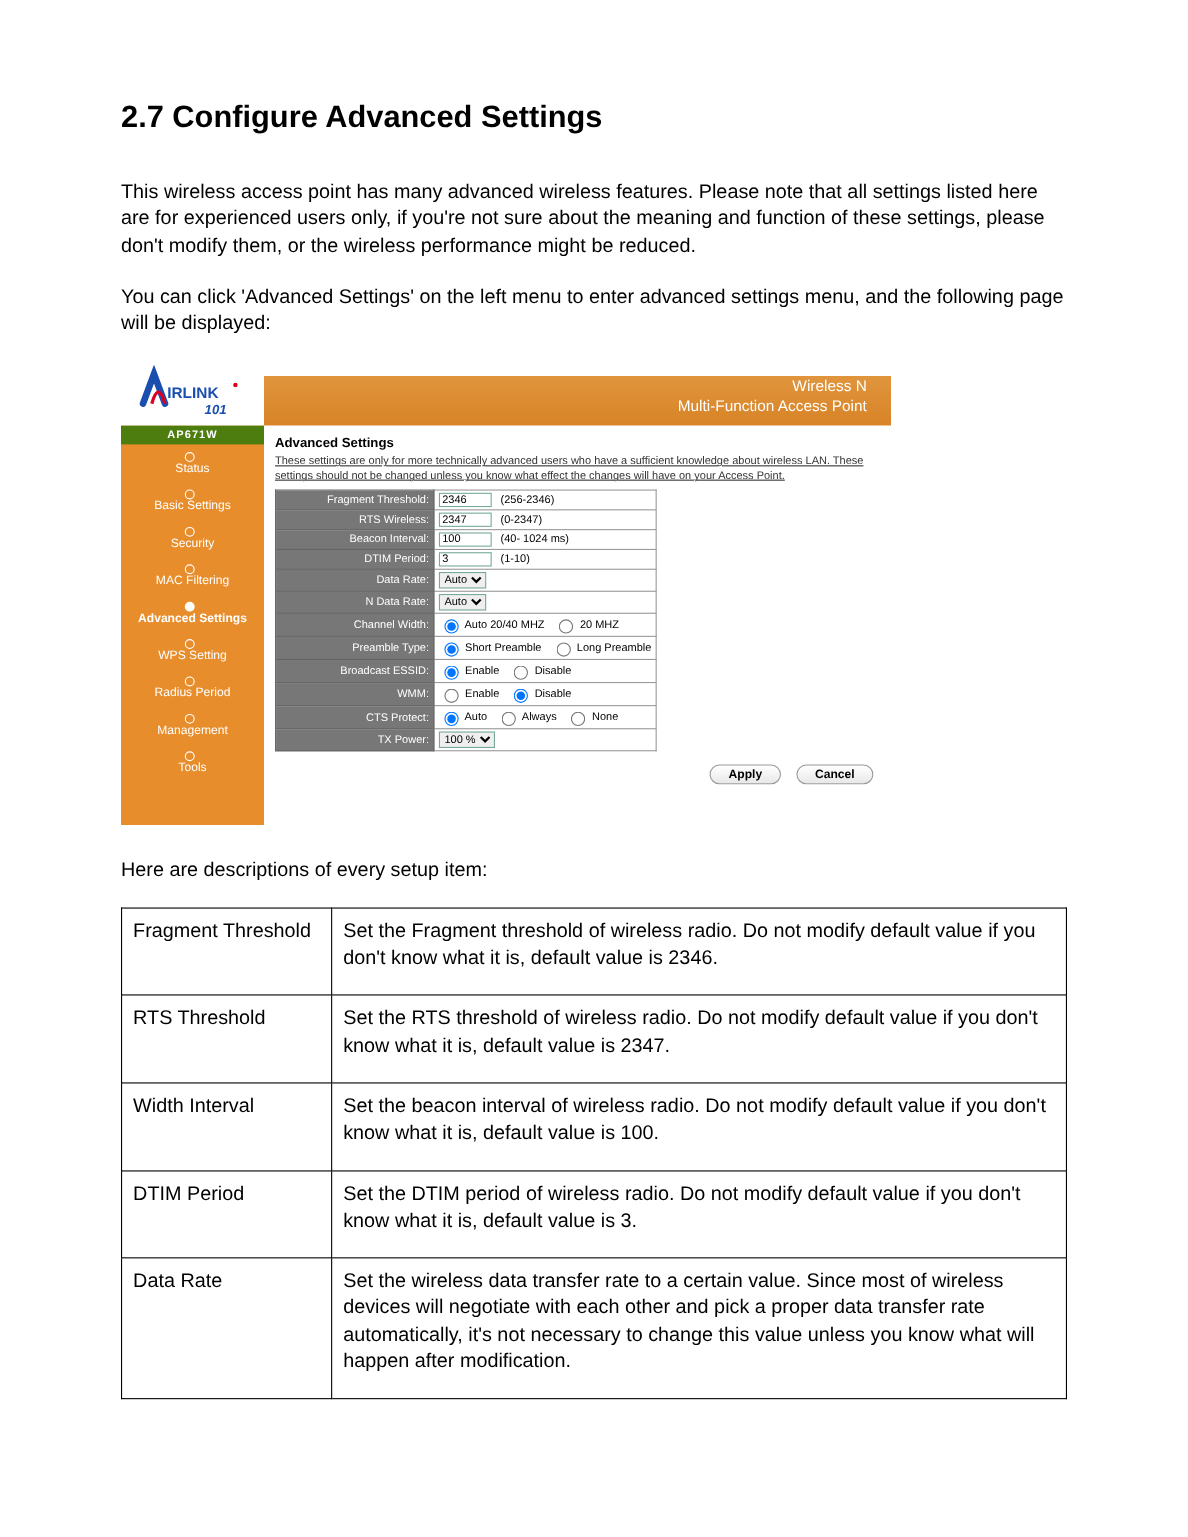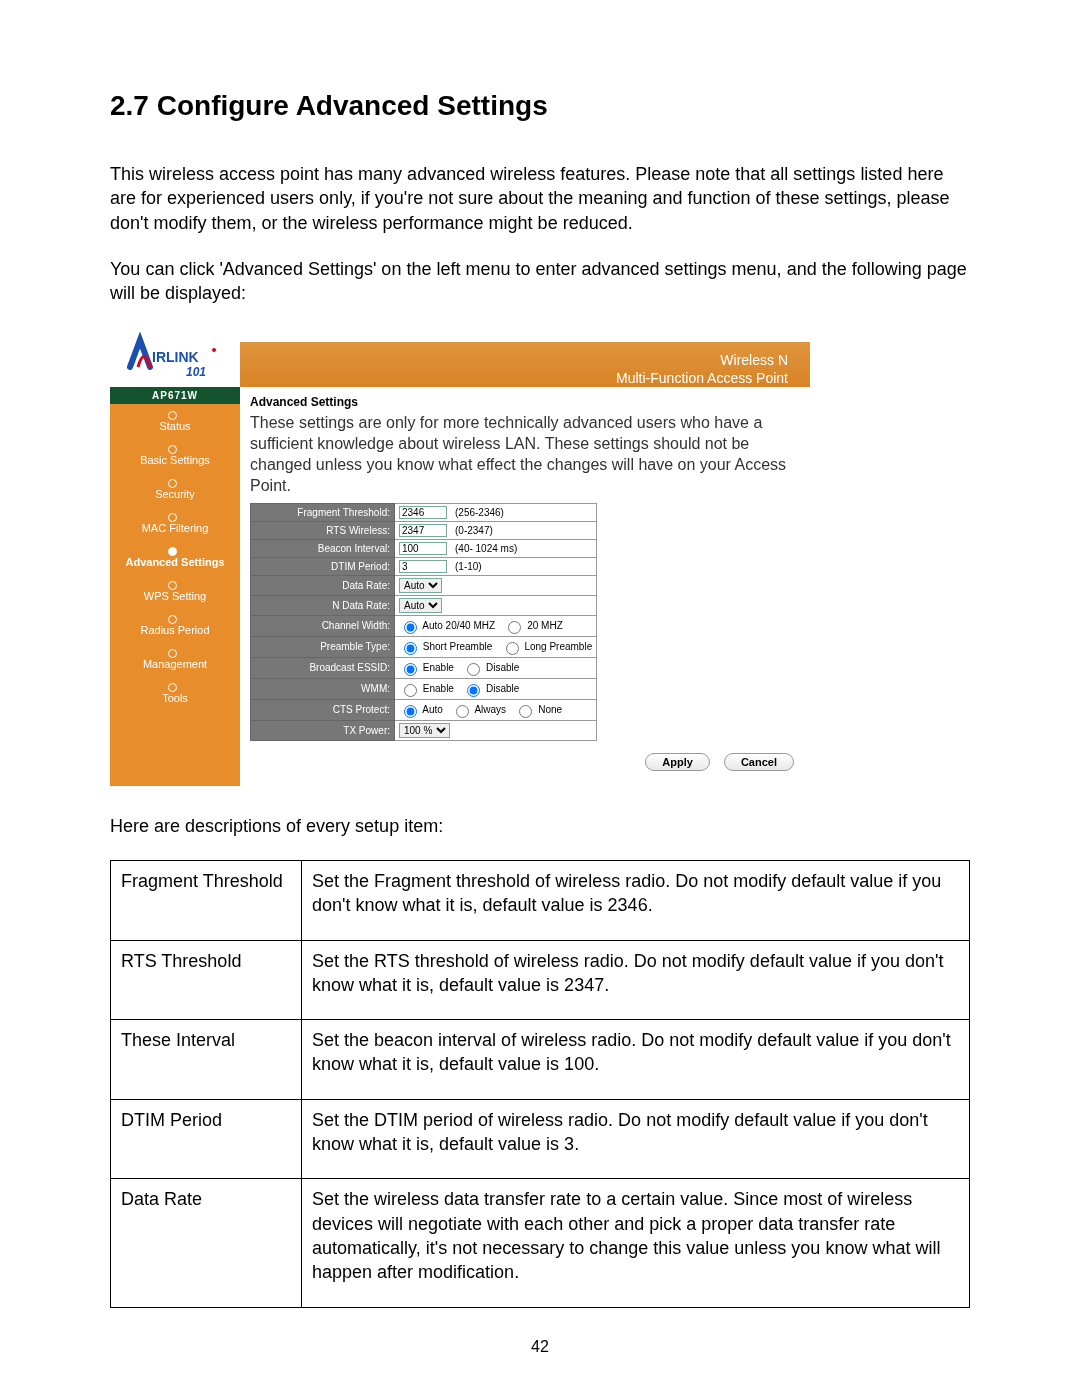--- a/index.html
+++ b/index.html
@@ -47,42 +47,42 @@
     justify-content: center;
   }
   .logo {
     position: relative;
     width: 110px;
   }
   .header-right {
     flex: 1;
     background: linear-gradient(to bottom, #fff 0%, #fff 25%, #e0953d 25%, #d88326 100%);
     display: flex;
-    align-items: flex-end;
+    align-items: flex-start;
     justify-content: flex-end;
     padding-right: 22px;
     color: #fff;
     font-size: 14px;
     line-height: 1.3;
     font-family: Arial, sans-serif;
   }
   .header-right .hrtxt {
     text-align: right;
     margin-top: 14px;
   }
   .router-body {
     display: flex;
   }
   .sidebar {
     width: 130px;
     background: #e88d2c;
     padding-bottom: 40px;
   }
   .model-bar {
-    background: #14532d;
+    background: #4d7c0f;
     color: #fff;
     font-size: 10px;
     text-align: center;
     padding: 3px 0;
     font-weight: bold;
     letter-spacing: 1px;
   }
   .nav-item {
     display: flex;
     align-items: center;
@@ -110,24 +110,25 @@
     flex: 1;
     background: #fff;
     padding: 8px 10px 15px 10px;
   }
   .content h3 {
     font-size: 12px;
     margin: 0 0 4px 0;
     font-weight: bold;
   }
   .content .desc {
-    font-size: 16px;
+    font-size: 10px;
     color: #333;
     margin-bottom: 6px;
     line-height: 1.3;
+    text-decoration: underline;
   }
   table.form {
     border-collapse: collapse;
     font-size: 10px;
   }
   table.form td {
     padding: 2px 4px;
     vertical-align: middle;
   }
   td.lbl {
@@ -342,28 +343,27 @@
     <tbody>
         <tr>
       <td class="col1">Fragment Threshold</td>
       <td>Set the Fragment threshold of wireless radio. Do not modify default value if you don't know what it is, default value is 2346.</td>
     </tr>
     <tr>
       <td class="col1">RTS Threshold</td>
       <td>Set the RTS threshold of wireless radio. Do not modify default value if you don't know what it is, default value is 2347.</td>
     </tr>
     <tr>
-      <td class="col1">These Interval</td>
+      <td class="col1">Width Interval</td>
       <td>Set the beacon interval of wireless radio. Do not modify default value if you don't know what it is, default value is 100.</td>
     </tr>
     <tr>
       <td class="col1">DTIM Period</td>
       <td>Set the DTIM period of wireless radio. Do not modify default value if you don't know what it is, default value is 3.</td>
     </tr>
     <tr>
       <td class="col1">Data Rate</td>
       <td>Set the wireless data transfer rate to a certain value. Since most of wireless devices will negotiate with each other and pick a proper data transfer rate automatically, it's not necessary to change this value unless you know what will happen after modification.</td>
     </tr>
   </tbody>
     </table>
 
-  <div class="pagenum">42</div>
 </div>
 
 </body></html>

